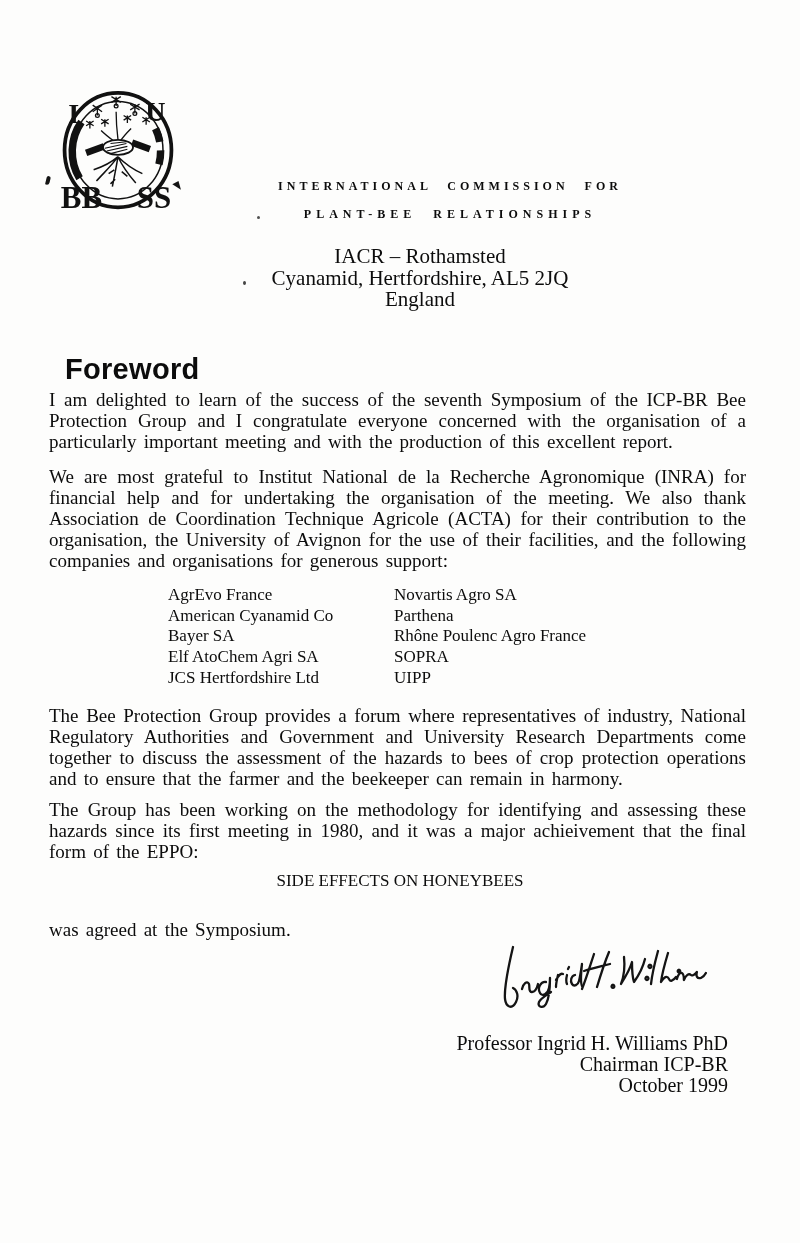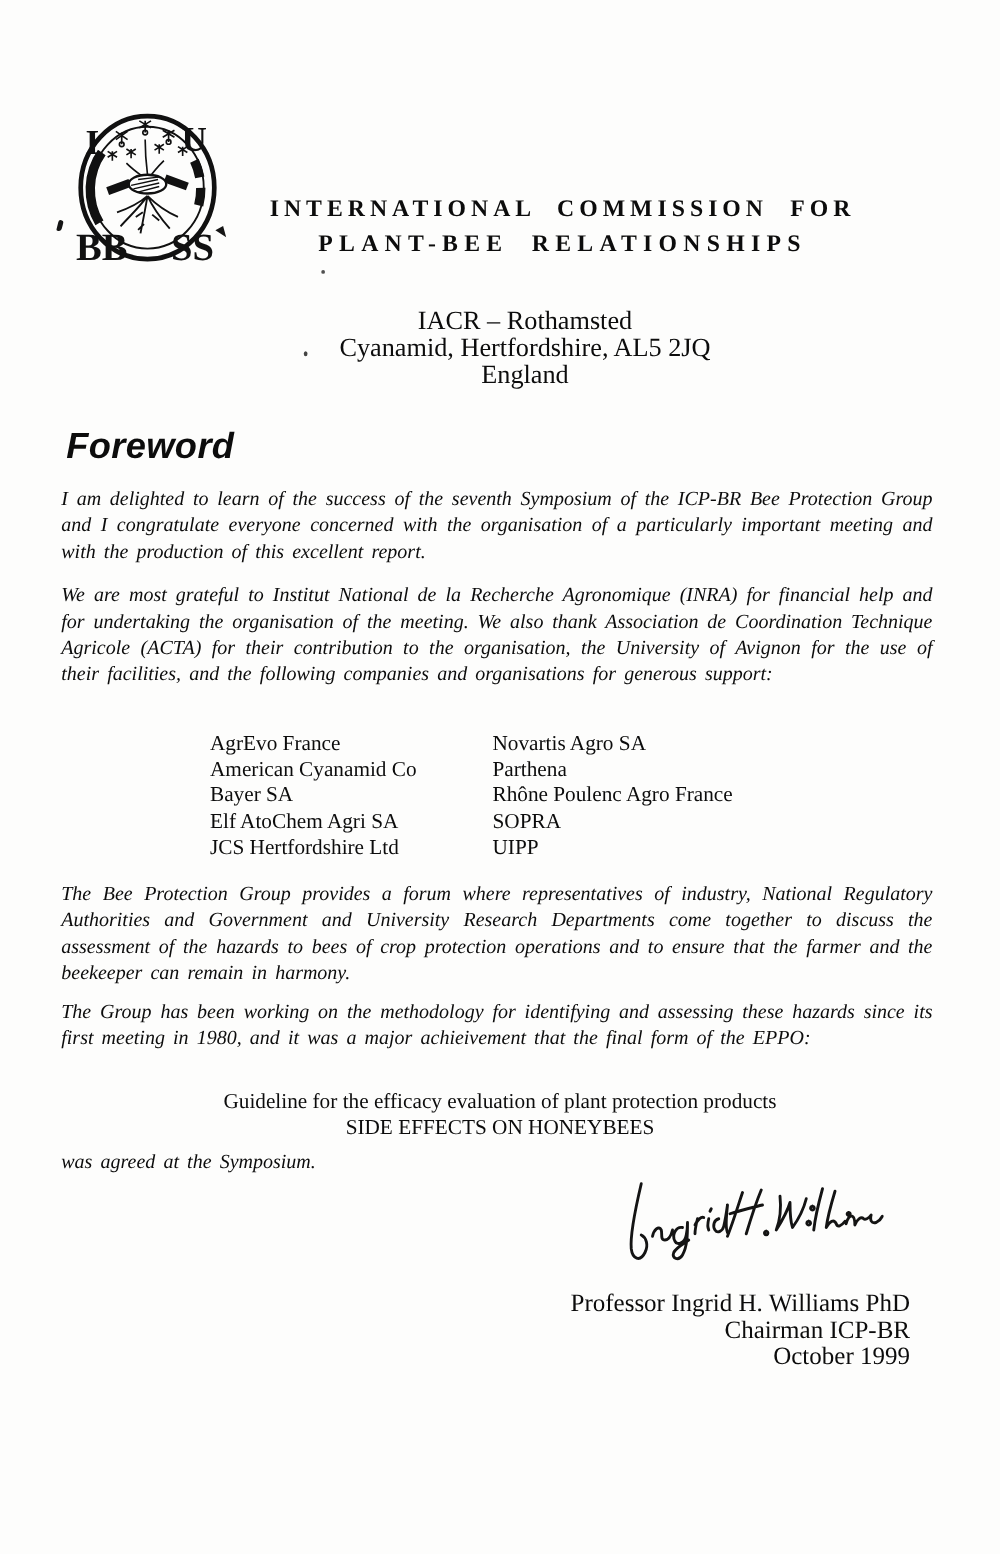--- a/index.html
+++ b/index.html
@@ -3,46 +3,45 @@
 <meta charset="utf-8">
 <style>
   html,body{margin:0;padding:0;background:#ffffff;}
   .page{
     position:relative;width:800px;height:1243px;background:#fdfdfc;
     font-family:"Liberation Serif",serif;color:#0c0c0c;overflow:hidden;
   }
   
   .logo{position:absolute;left:58px;top:87px;width:120px;height:130px;}
   .org-title{
-    position:absolute;left:200px;top:154px;width:500px;text-align:center;
-    font-weight:bold;font-size:19px;line-height:28px;letter-spacing:4px;word-spacing:9px;
+    position:absolute;left:200px;top:172px;width:500px;text-align:center;
+    font-weight:bold;font-size:12px;line-height:28px;letter-spacing:4px;word-spacing:9px;
   }
   .org-title .line2{letter-spacing:5px;}
   .address{
     position:absolute;left:120px;top:246px;width:600px;text-align:center;
     font-size:21px;line-height:21.5px;
   }
   
   .artifact{position:absolute;background:#151515;}
   .art-apostrophe{left:46px;top:176px;width:4px;height:9px;border-radius:2px 2px 3px 1px;transform:rotate(14deg);}
   .art-wedge{left:174px;top:182px;width:0;height:0;background:none;
     border-left:5px solid transparent;border-right:2px solid transparent;border-top:9px solid #151515;
     transform:rotate(-28deg);}
   .art-dot1{left:257px;top:216px;width:3px;height:3px;border-radius:50%;opacity:.75;}
   .art-dot2{left:243px;top:281px;width:3px;height:4px;border-radius:50%;opacity:.8;}
   
   .foreword{
-    position:absolute;left:49px;top:337px;margin:4px;
+    position:absolute;left:49px;top:337px;margin:16px;
     font-family:"Liberation Sans",sans-serif;font-weight:bold;font-size:29px;line-height:33px;
     letter-spacing:0.3px;
-    font-style:italic;
   }
   .para{
     position:absolute;left:49px;width:697px;margin:0;
-    font-size:16px;line-height:21px;text-align:justify;word-spacing:2.5px;font-style:italic;
+    font-size:19px;line-height:21px;text-align:justify;word-spacing:2.5px;
   }
   .p1{top:389px;}
   .p2{top:466px;}
   .p3{top:705px;}
   .p4{top:799px;}
   .sponsors{position:absolute;left:0;top:585px;width:800px;height:110px;padding-left:14px;}
   .sponsors ul{list-style:none;margin:0;padding:0;position:absolute;top:0;
     font-size:17px;line-height:20.7px;}
   .sponsors .col-left{left:168px;}
   .sponsors .col-right{left:394px;}
@@ -138,21 +137,20 @@
       <li>Rhône Poulenc Agro France</li>
       <li>SOPRA</li>
       <li>UIPP</li>
     </ul>
   </div>
 
   <p class="para p3">The Bee Protection Group provides a forum where representatives of industry, National Regulatory Authorities and Government and University Research Departments come together to discuss the assessment of the hazards to bees of crop protection operations and to ensure that the farmer and the beekeeper can remain in harmony.</p>
   <p class="para p4">The Group has been working on the methodology for identifying and assessing these hazards since its first meeting in 1980, and it was a major achieivement that the final form of the EPPO:</p>
 
   <div class="guideline">
-    <div>Guideline for the efficacy evaluation of plant protection products</div>
     <div>SIDE EFFECTS ON HONEYBEES</div>
   </div>
 
   <p class="para closing">was agreed at the Symposium.</p>
 
   <svg class="signature" viewBox="0 0 210 80" aria-label="Ingrid H. Williams signature">
     <g fill="none" stroke="#141414" stroke-width="2.3" stroke-linecap="round" stroke-linejoin="round">
       <path d="M16,3 C12,20 7,44 8,55 C9,63 15,66 19,58 C22,52 20,46 16,44"></path>
       <path d="M25,45 c1,-5 5,-9 7,-5 c1,3 -1,8 3,8 c3,0 5,-4 6,-8 m8,-2 c-5,-1 -9,6 -6,11 c2,4 8,1 9,-5 c1,-4 1,-8 1,-10 c0,9 0,19 -4,26 c-3,5 -9,3 -7,-2 c2,-4 8,-7 12,-10 m7,-17 c-1,4 -2,9 -2,12 m0,-7 c2,-4 5,-7 7,-6 m4,1 c-1,4 -1,7 0,9 m1,-15 l1,-2 m6,8 c-4,1 -5,6 -3,9 c2,3 6,1 7,-3 c1,-4 2,-10 3,-17 c-1,9 -2,18 0,22"></path>
       <path d="M97,10 c-4,12 -8,25 -12,35 M112,8 c-5,12 -9,25 -12,35 M87,27 c9,-3 18,-5 26,-7"></path>

